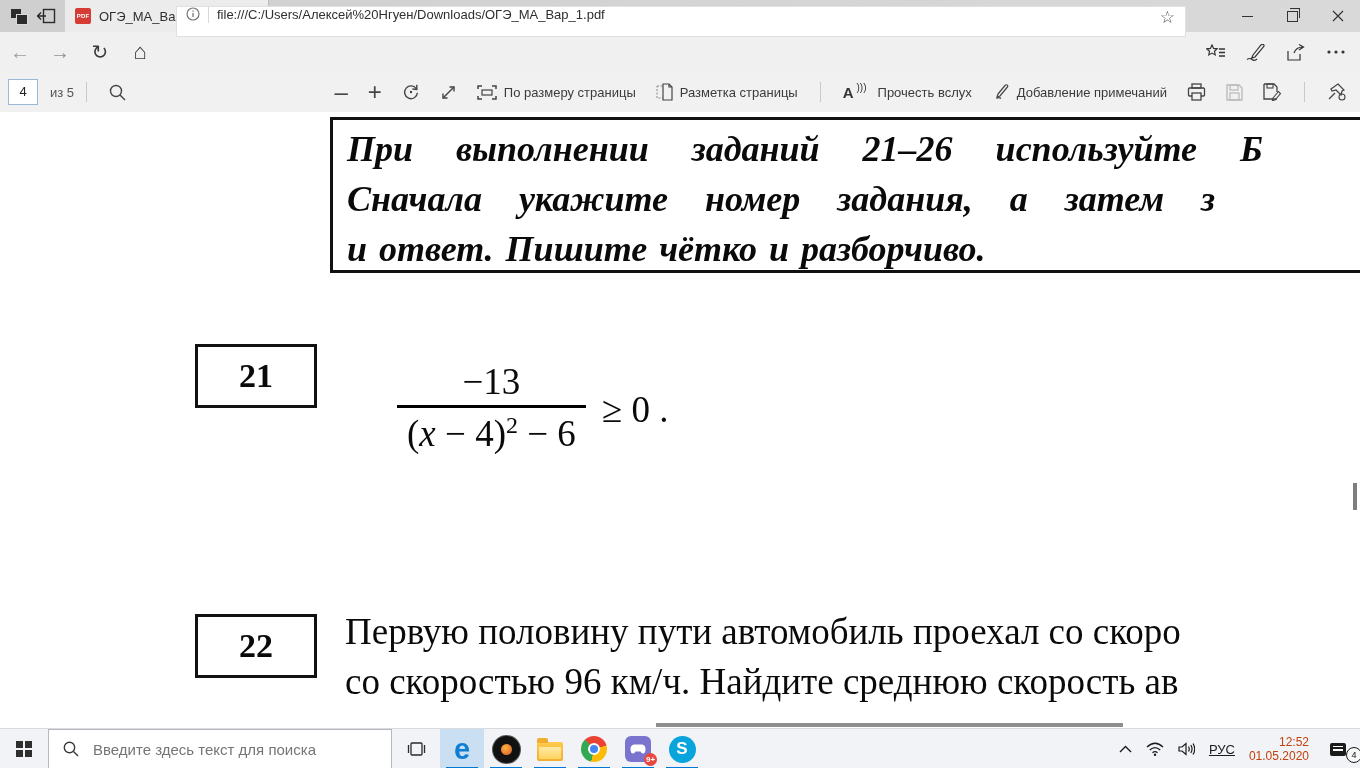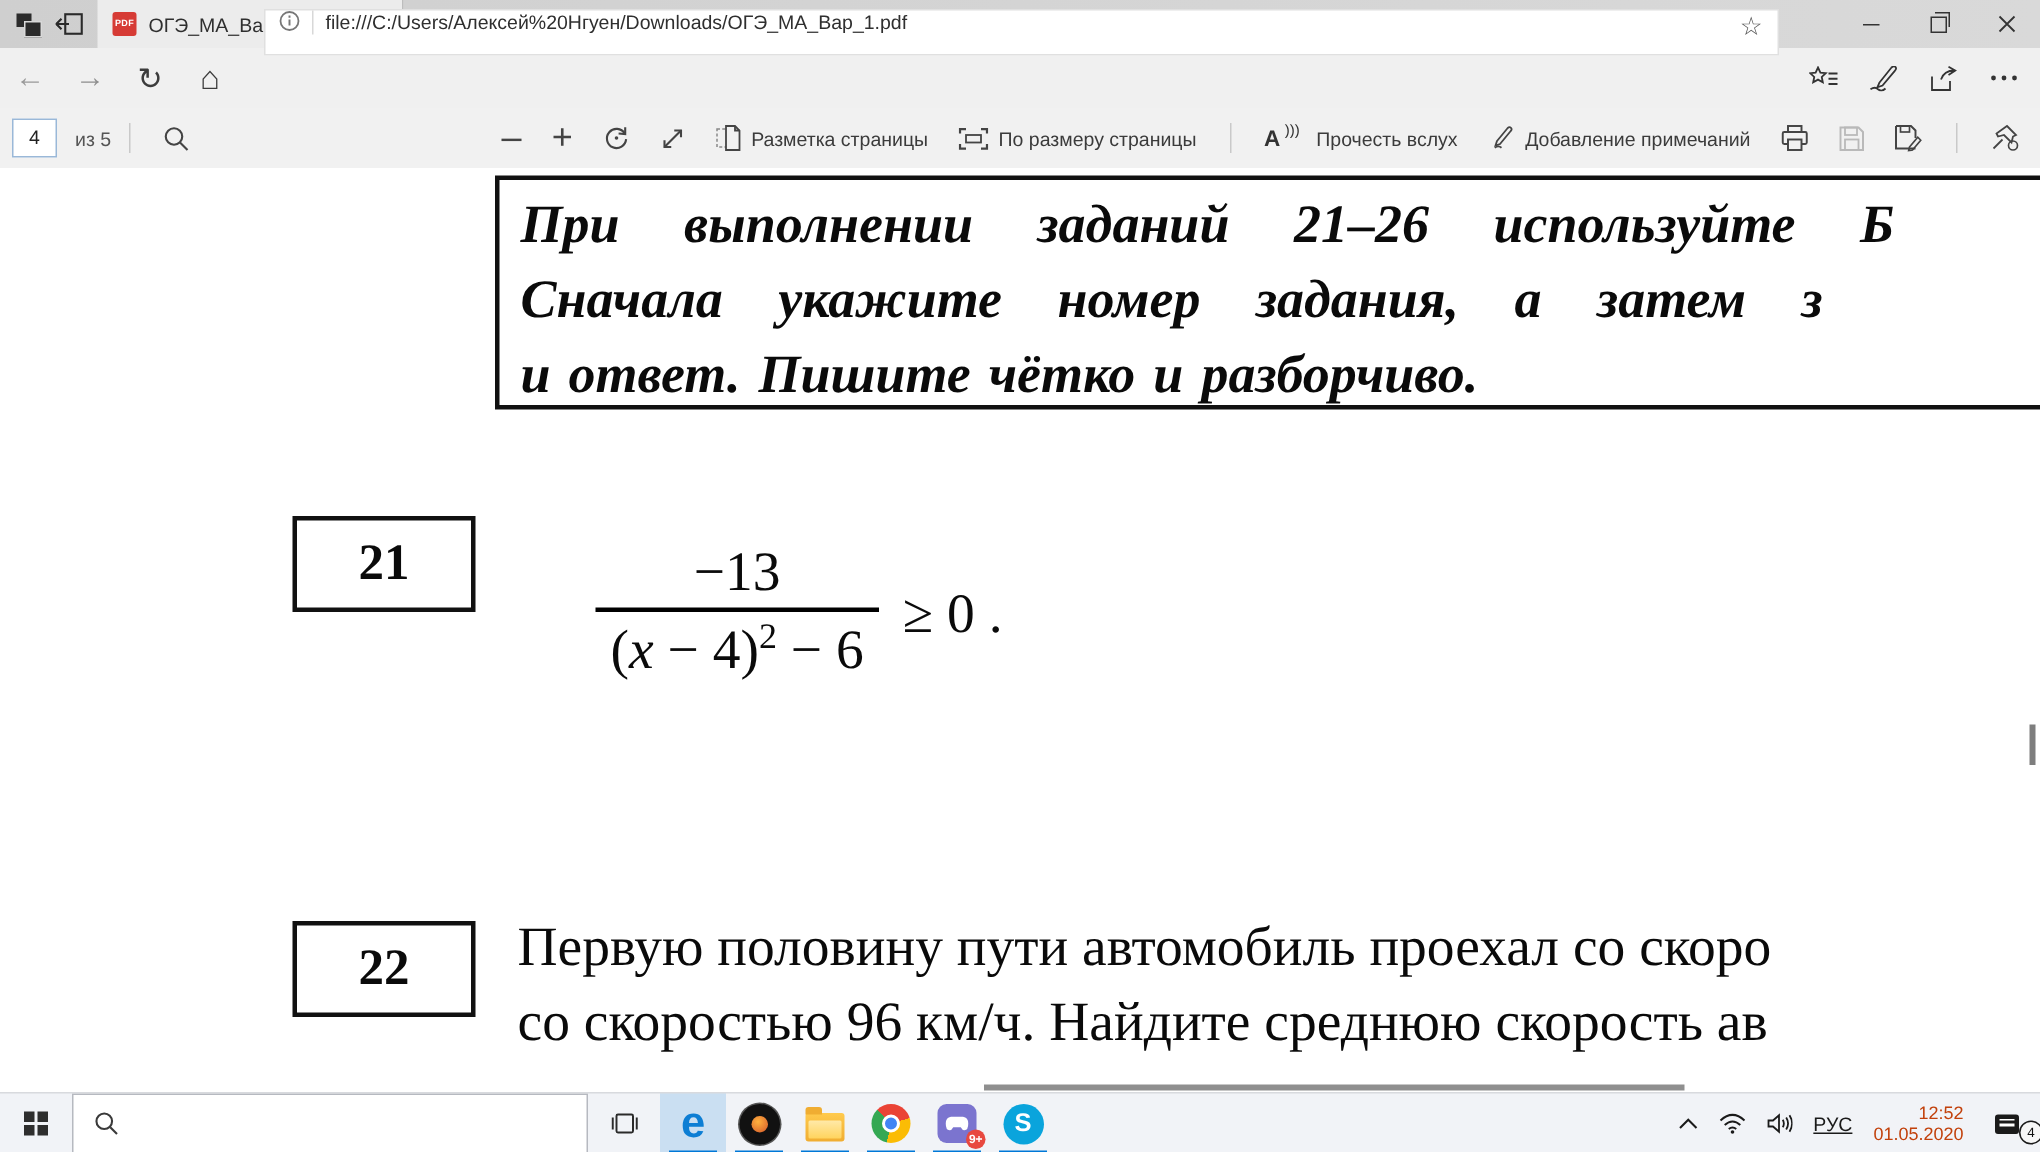--- a/index.html
+++ b/index.html
@@ -241,33 +241,33 @@
           <circle cx="9" cy="9" r="1.2" fill="#444"></circle>
         </svg>
     </div>
     <div class="tbtn">
       <svg width="17" height="17" viewBox="0 0 17 17">
           <path d="M3 14 L14 3" stroke="#444" stroke-width="1.4"></path>
           <path d="M9.5 3 h4.5 v4.5 M7.5 14 H3 v-4.5" fill="none" stroke="#444" stroke-width="1.4"></path>
         </svg>
     </div>
     <div class="tbtn">
+      <svg width="20" height="15" viewBox="0 0 20 15">
+          <path d="M1 4 V1 h4 M15 1 h4 v3 M19 11 v3 h-4 M5 14 H1 v-3" fill="none" stroke="#444" stroke-width="1.5"></path>
+          <rect x="5" y="5" width="10" height="5" fill="none" stroke="#444" stroke-width="1.2"></rect>
+        </svg>
+      <span>По размеру страницы</span>
+    </div>
+    <div class="tbtn">
       <svg width="17" height="18" viewBox="0 0 17 18">
           <rect x="1" y="3" width="8" height="12" fill="none" stroke="#888" stroke-width="1" stroke-dasharray="2 1.5"></rect>
           <path d="M7 1 h6 l3 3 v13 H7 z" fill="#f1f1f1" stroke="#444" stroke-width="1.2"></path>
           <path d="M13 1 v3 h3" fill="none" stroke="#444" stroke-width="1.2"></path>
         </svg>
       <span>Разметка страницы</span>
-    </div>
-    <div class="tbtn">
-      <svg width="20" height="15" viewBox="0 0 20 15">
-          <path d="M1 4 V1 h4 M15 1 h4 v3 M19 11 v3 h-4 M5 14 H1 v-3" fill="none" stroke="#444" stroke-width="1.5"></path>
-          <rect x="5" y="5" width="10" height="5" fill="none" stroke="#444" stroke-width="1.2"></rect>
-        </svg>
-      <span>По размеру страницы</span>
     </div>
     <span class="vdiv"></span>
     <div class="tbtn">
       <span class="aloudA">A</span>
         <span class="aloud-arcs">)))</span>
       <span>Прочесть вслух</span>
     </div>
     <div class="tbtn">
       <svg width="18" height="16" viewBox="0 0 18 16">
           <path d="M6 10 L13 1.5 q1.3-1.3 2.3-.3 q1 1-.3 2.3 L8 12 l-3 1 z" fill="none" stroke="#444" stroke-width="1.2"></path>
@@ -343,20 +343,21 @@
           <div></div>
           <div></div>
           <div></div>
         </div>
     </div>
     <div class="tsearch">
       <svg width="16" height="16" viewBox="0 0 16 16">
           <circle cx="6.5" cy="6.5" r="5.2" fill="none" stroke="#3a3a3a" stroke-width="1.4"></circle>
           <path d="M10.5 10.5 L15 15" stroke="#3a3a3a" stroke-width="1.4"></path>
         </svg>
+      <input type="text" placeholder="Введите здесь текст для поиска" style="">
     </div>
     <div class="taskview">
       <svg width="19" height="16" viewBox="0 0 19 16">
           <rect x="4" y="2" width="11" height="12" rx="1" fill="none" stroke="#2a2a2a" stroke-width="1.3"></rect>
           <path d="M1.5 4 v8 M17.5 4 v8" stroke="#2a2a2a" stroke-width="1.3"></path>
         </svg>
     </div>
 
     <div class="appcell cell-active">
       <span class="edge-e">e</span>

